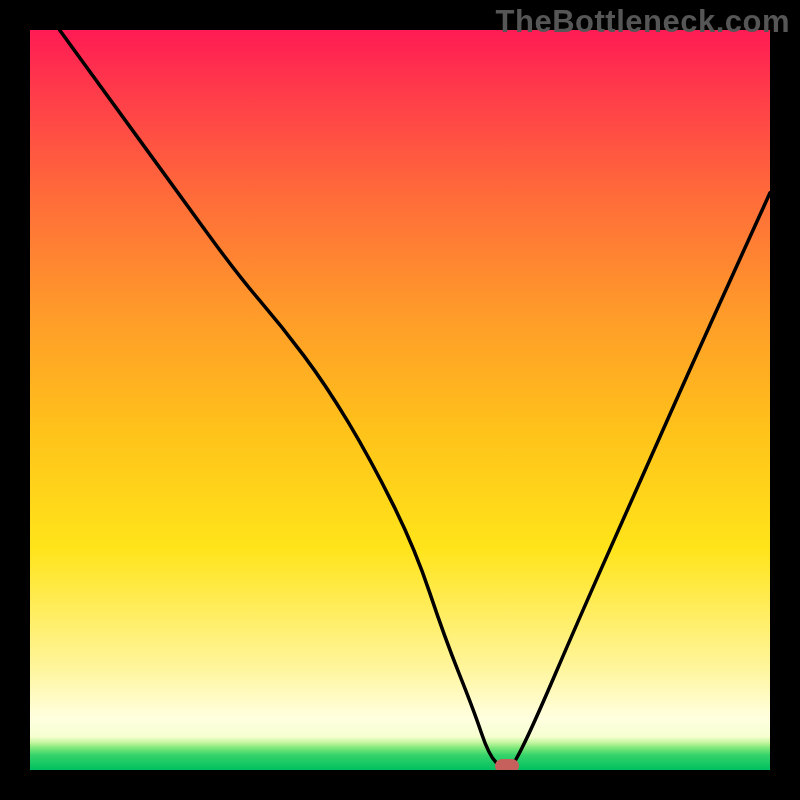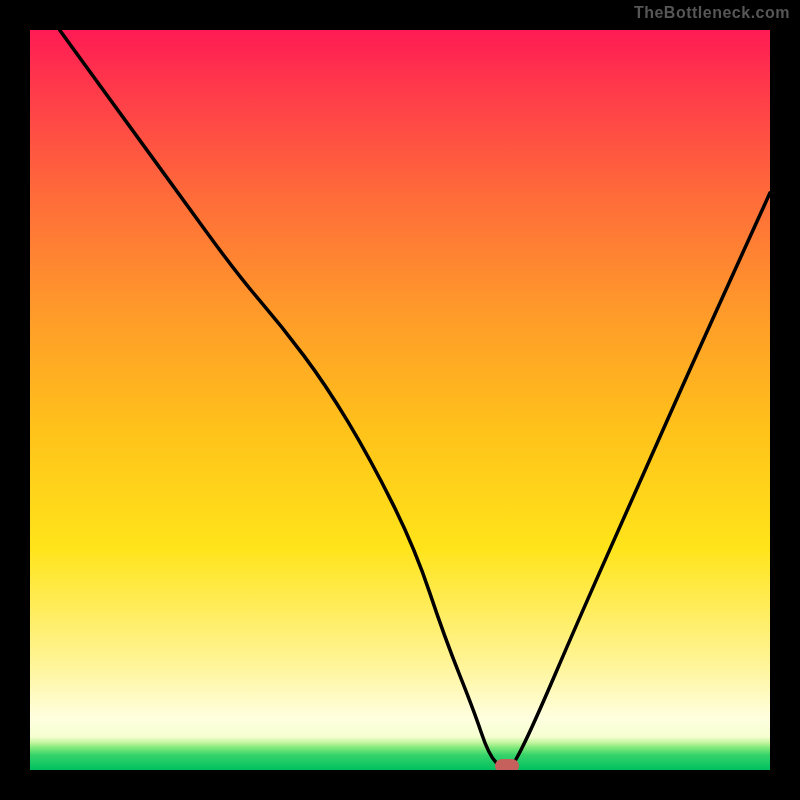--- a/index.html
+++ b/index.html
@@ -15,21 +15,21 @@
     position: relative;
     width: 800px;
     height: 800px;
     background: #000;
   }
   .watermark {
     position: absolute;
     top: 4px;
     right: 10px;
     color: #565656;
-    font-size: 16px;
+    font-size: 31px;
     font-weight: bold;
     letter-spacing: 0.5px;
     z-index: 3;
     user-select: none;
   }
   .plot-area {
     position: absolute;
     left: 30px;
     top: 30px;
     width: 740px;

